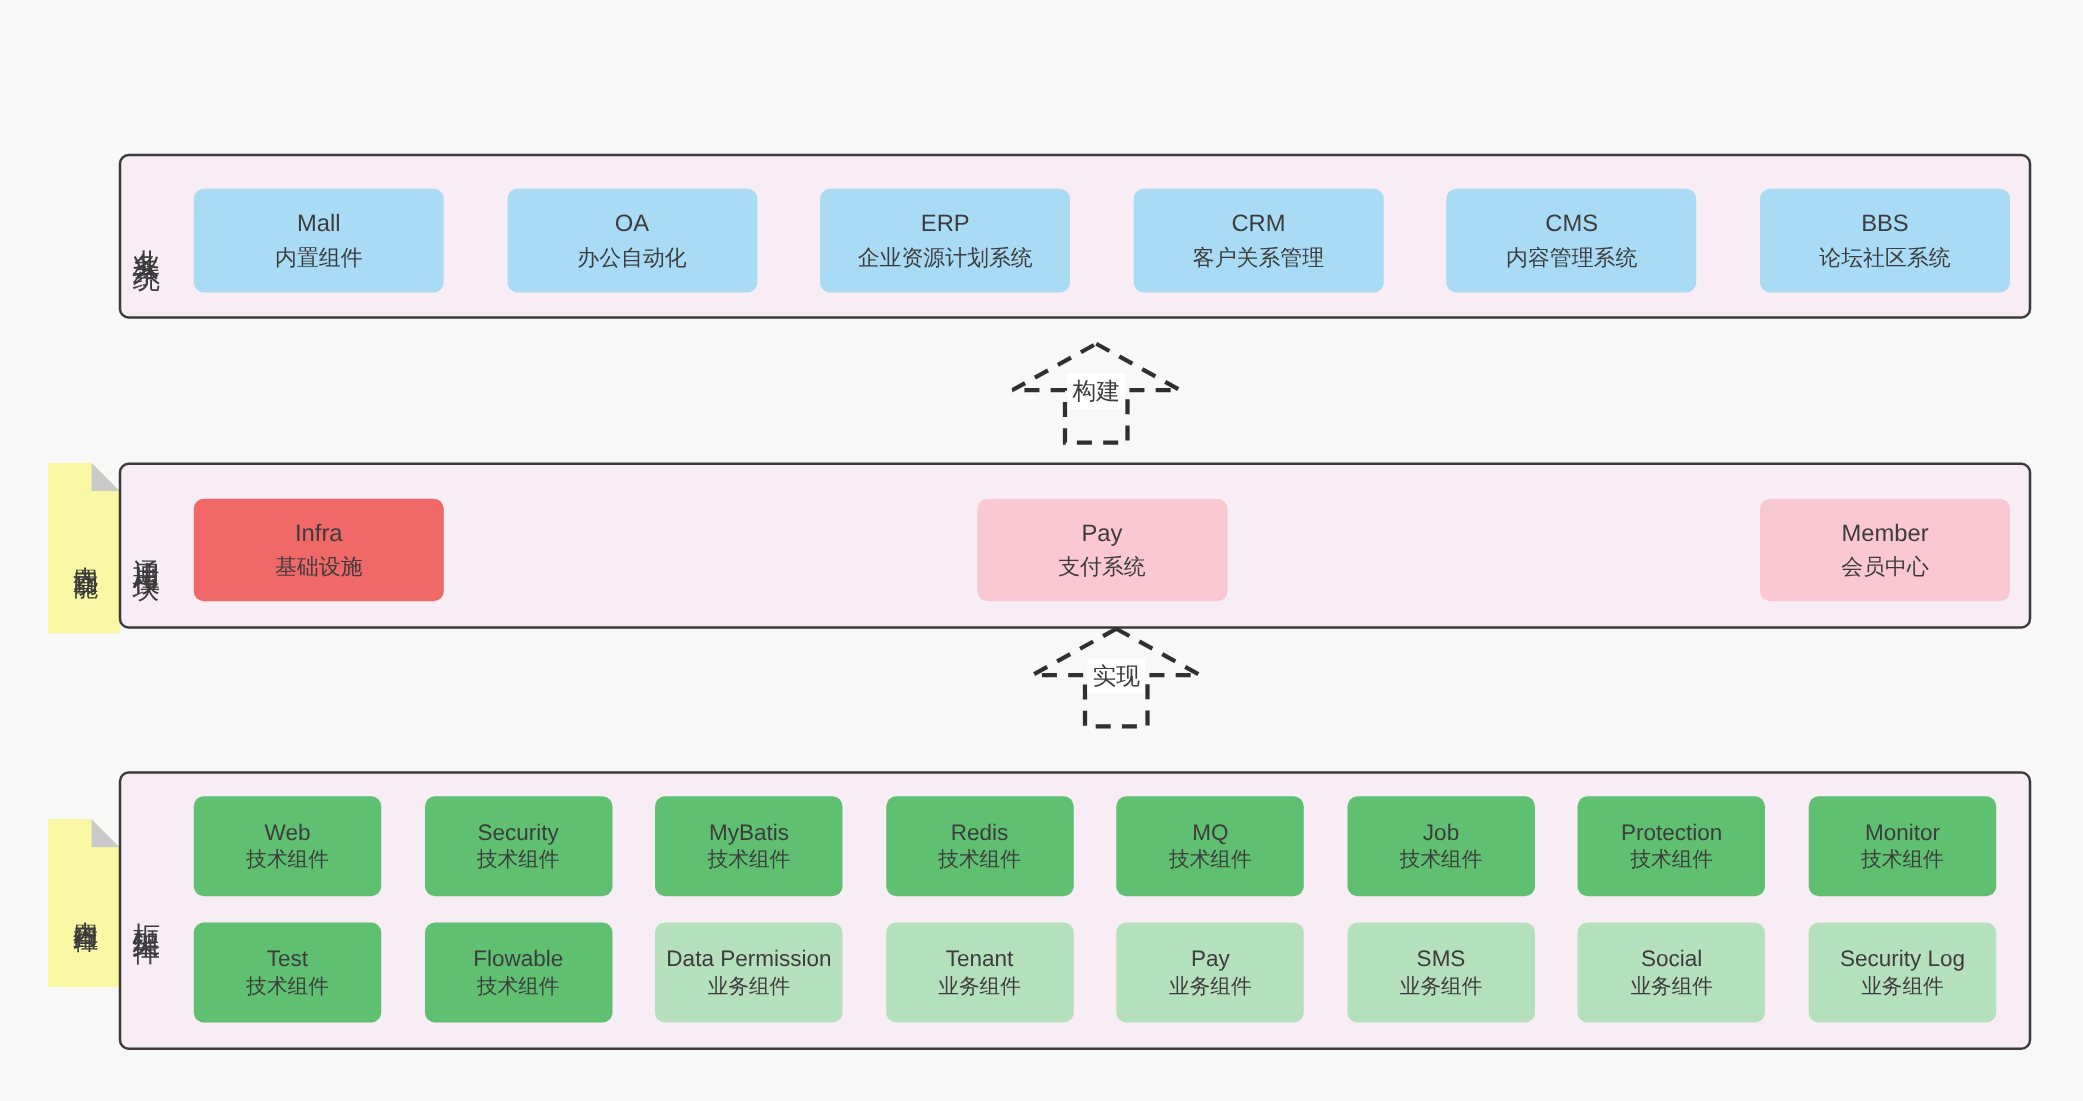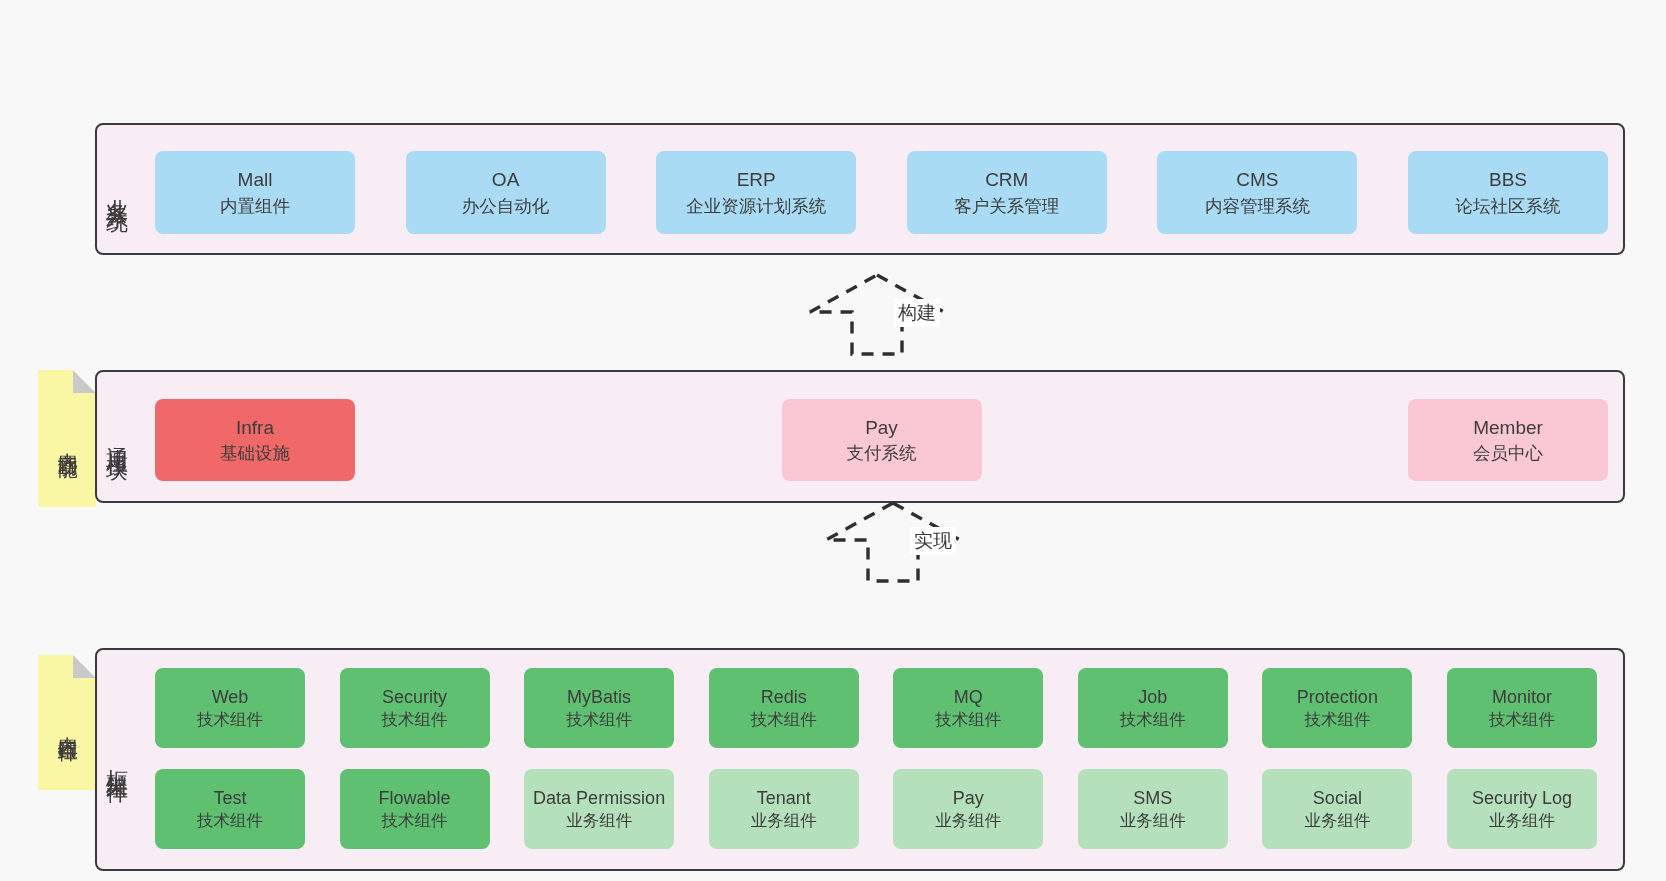--- a/index.html
+++ b/index.html
@@ -34,21 +34,21 @@
   .panel {
     position: absolute;
     left: 95px;
     width: 1530px;
     background: var(--panel-bg);
     border: 2px solid var(--panel-border);
     border-radius: 8px;
   }
   .panel-business  { top: 123px; height: 132px; }
   .panel-modules   { top: 370px; height: 133px; }
-  .panel-framework { top: 648px; height: 223px; }
+  .panel-framework { top: 617px; height: 223px; }
 
   .panel-label {
     position: absolute;
     left: 9px;
     top: 50%;
     transform: translateY(-50%);
     writing-mode: vertical-rl;
     text-orientation: upright;
     font-size: 22px;
     letter-spacing: 4px;
@@ -150,21 +150,20 @@
   .arrow-label {
     position: absolute;
     left: 50%;
     top: 27px;
     transform: translateX(-50%);
     background: #ffffff;
     padding: 1px 4px;
     font-size: 19px;
     white-space: nowrap;
     color: var(--text);
-    margin-left: 40px;
   }
   .arrow1 { left: 807px; top: 272px; width: 140px; height: 86px; }
   .arrow2 { left: 823px; top: 500px; width: 140px; height: 85px; }
 </style>
 </head>
 <body>
 
 <div class="canvas">
 
   <section class="panel panel-business">

